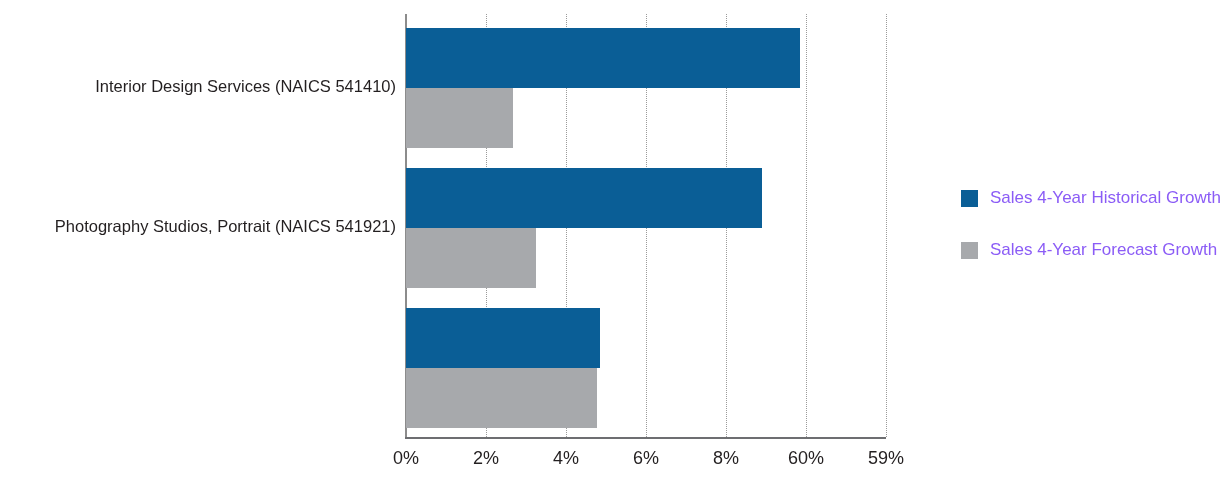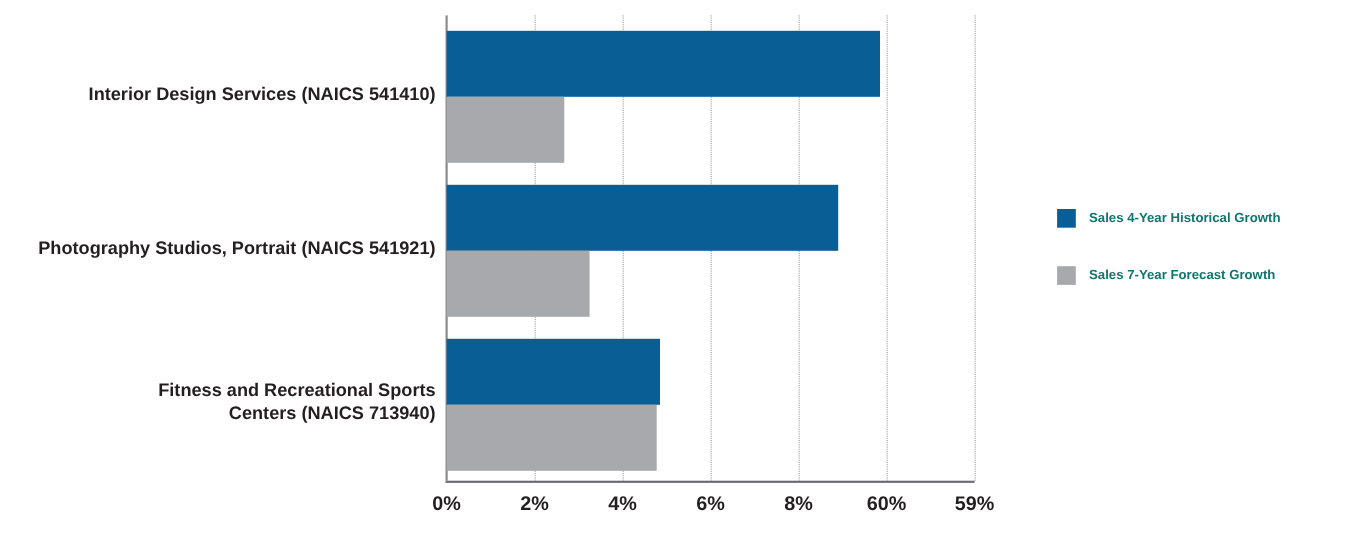--- a/index.html
+++ b/index.html
@@ -14,21 +14,20 @@
     color: #231f20;
     overflow: hidden;
     position: relative;
   }
 
   #chart-root {
     position: absolute;
     left: 0; top: 0;
     width: 1227px;
     height: 493px;
-    font-weight: bold;
   }
 
   
   .cat-labels {
     position: absolute;
     left: 0;
     top: 0;
     width: 396px;
     height: 493px;
   }
@@ -114,36 +113,34 @@
     height: 24px;
     margin-bottom: 28px;
   }
   .legend-swatch {
     width: 17px;
     height: 17px;
     flex: 0 0 17px;
     margin-right: 12px;
   }
   .legend-label {
-    font-size: 12px;
+    font-size: 17px;
     line-height: 20px;
-    color: #0f766e;
+    color: #8b5cf6;
     white-space: nowrap;
   }
 </style>
 </head>
 <body>
 
 <div id="chart-root">
 
   <div class="cat-labels">
     <div class="cat-label" style="top:76px;">Interior Design Services (NAICS 541410)</div>
     <div class="cat-label" style="top:216px;padding-left:44px;">Photography Studios, Portrait (NAICS 541921)</div>
-    <div class="cat-label" style="top:345px;">Fitness and Recreational Sports
-Centers (NAICS 713940)</div>
   </div>
 
   <div class="plot">
     <div class="axis-line"></div>
     <div class="axis-baseline"></div>
 
     <div class="gridline" style="left:80px;"></div>
     <div class="gridline" style="left:160px;"></div>
     <div class="gridline" style="left:240px;"></div>
     <div class="gridline" style="left:320px;"></div>
@@ -170,17 +167,17 @@
     <div class="xtick" style="left:480px;">59%</div>
   </div>
 
   <div class="legend">
     <div class="legend-item">
       <span class="legend-swatch" style="background:#0a5e96;"></span>
       <span class="legend-label">Sales 4-Year Historical Growth</span>
     </div>
     <div class="legend-item">
       <span class="legend-swatch" style="background:#a7a9ac;"></span>
-      <span class="legend-label">Sales 7-Year Forecast Growth</span>
+      <span class="legend-label">Sales 4-Year Forecast Growth</span>
     </div>
   </div>
 
 </div>
 
 </body></html>

